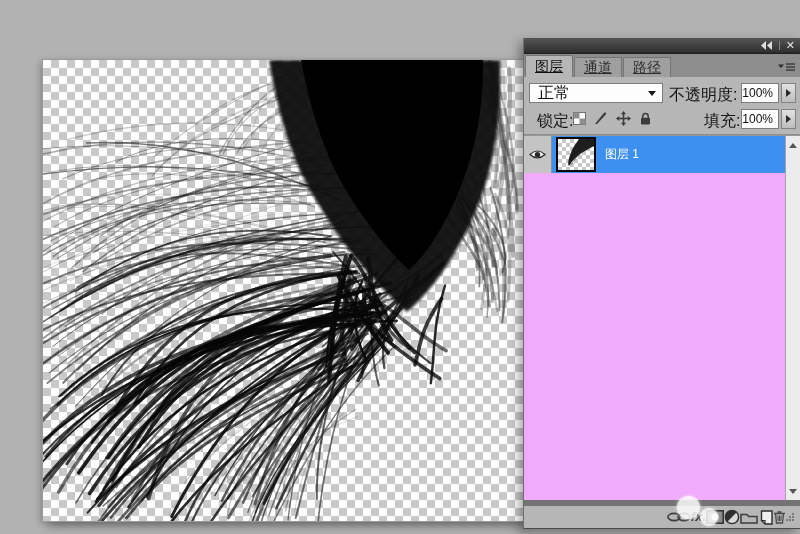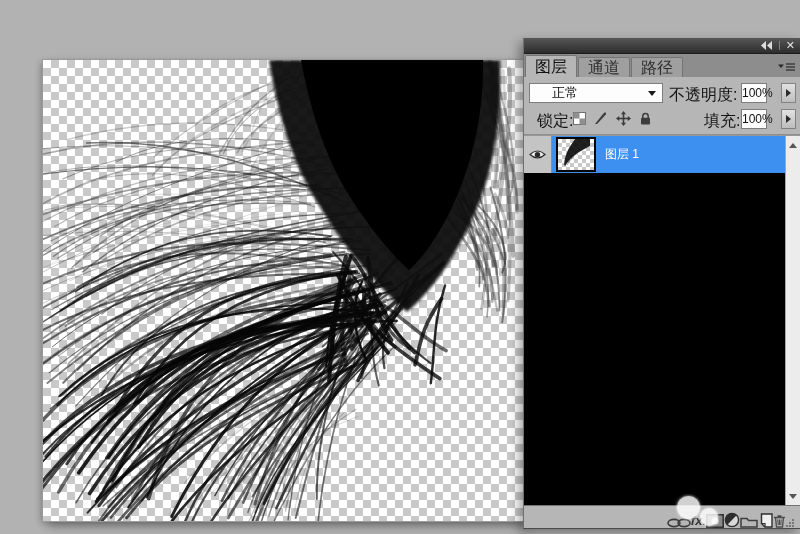--- a/index.html
+++ b/index.html
@@ -17,54 +17,54 @@
 
   
   .panel{position:absolute;left:523px;top:38px;width:277px;height:491px;display:flex;flex-direction:column;
     background:#b6b6b6;border-left:1px solid #6f6f6f;border-bottom:1px solid #4a4a4a;
     box-shadow:-4px 4px 10px rgba(0,0,0,.35);box-sizing:border-box;}
   .titlebar{height:15px;flex:0 0 15px;background:linear-gradient(#565656,#2d2d2d);
     display:flex;align-items:center;justify-content:flex-end;padding-right:5px;gap:6px;border-bottom:1px solid #1c1c1c;}
   .tb-sep{width:1px;height:9px;background:#808080;}
   .tb-close{color:#e3e3e3;font-size:11px;line-height:9px;font-weight:bold;cursor:default;}
   .tabs{height:23px;flex:0 0 23px;background:#8d8d8d;display:flex;align-items:flex-end;padding-left:1px;position:relative;}
-  .tab{height:19px;line-height:19px;padding:0 9px;font-size:16px;color:#2e2e2e;background:#9f9f9f;
-    border:1px solid #747474;border-bottom:none;border-radius:2px 2px 0 0;margin-right:1px;}
+  .tab{height:19px;line-height:19px;padding:0 9px;font-size:14px;color:#2e2e2e;background:#9f9f9f;
+    border:1px solid #747474;border-bottom:none;border-radius:2px 2px 0 0;margin-right:1px;text-decoration:underline;}
   .tab.active{background:#b6b6b6;color:#111;height:21px;line-height:21px;}
   .panel-menu{position:absolute;right:4px;bottom:5px;}
   .controls{flex:0 0 57px;background:#b6b6b6;border-bottom:1px solid #8f8f8f;padding-top:5px;box-sizing:border-box;}
   .crow{height:24px;position:relative;margin-bottom:2px;}
   .dropdown{position:absolute;left:5px;top:1px;width:134px;height:20px;background:#fdfdfd;
-    border:1px solid #7d7d7d;box-sizing:border-box;font-size:13px;color:#111;line-height:18px;padding-left:22px;}
+    border:1px solid #7d7d7d;box-sizing:border-box;font-size:16px;color:#111;line-height:18px;padding-left:8px;}
   .dd-arrow{position:absolute;right:6px;top:7px;width:0;height:0;border-left:4px solid transparent;
     border-right:4px solid transparent;border-top:5px solid #1a1a1a;}
   .clabel{position:absolute;top:3px;font-size:16px;color:#141414;}
-  .valuebox{position:absolute;top:1px;width:26px;height:20px;background:#fdfdfd;border:1px solid #7d7d7d;
+  .valuebox{position:absolute;top:1px;width:38px;height:20px;background:#fdfdfd;border:1px solid #7d7d7d;
     box-sizing:border-box;font-size:12px;color:#111;line-height:18px;text-align:right;padding-right:5px;}
   .spinbtn{position:absolute;top:1px;width:15px;height:20px;background:linear-gradient(#e2e2e2,#bdbdbd);
     border:1px solid #828282;box-sizing:border-box;display:flex;align-items:center;justify-content:center;}
   .spinbtn span{width:0;height:0;border-top:4px solid transparent;border-bottom:4px solid transparent;border-left:5px solid #2a2a2a;}
   .lockicons{position:absolute;left:49px;top:3px;display:flex;gap:8px;align-items:center;}
 
-  .list{flex:1 1 auto;position:relative;background:#000000;border-top:1px solid #979797;overflow:hidden;}
+  .list{flex:1 1 auto;position:relative;background:#f0abfc;border-top:1px solid #979797;overflow:hidden;text-align:right;}
   .layer-row{position:absolute;left:0;top:0;right:15px;height:37px;display:flex;align-items:center;background:#3e90f0;}
   .eye-cell{width:28px;height:37px;flex:0 0 28px;background:#c4c4c4;border-right:1px solid #8e8e8e;
     display:flex;align-items:center;justify-content:center;box-sizing:border-box;}
   .thumb{width:36px;height:31px;margin-left:4px;border:2px solid #050505;background-color:#fff;
     background-image:linear-gradient(45deg,#c9c9c9 25%,transparent 25%,transparent 75%,#c9c9c9 75%),
                      linear-gradient(45deg,#c9c9c9 25%,transparent 25%,transparent 75%,#c9c9c9 75%);
     background-size:8px 8px;background-position:0 0,4px 4px;position:relative;overflow:hidden;}
   .layer-name{margin-left:9px;font-size:12px;color:#fff;}
   .scrollbar{position:absolute;right:0;top:0;bottom:0;width:15px;background:#ececec;border-left:1px solid #a5a5a5;box-sizing:border-box;}
   .sb-up,.sb-down{position:absolute;left:0;width:100%;height:14px;display:flex;align-items:center;justify-content:center;}
   .sb-up{top:2px;} .sb-down{bottom:2px;}
   .tri-up{width:0;height:0;border-left:4px solid transparent;border-right:4px solid transparent;border-bottom:5px solid #555;}
   .tri-down{width:0;height:0;border-left:4px solid transparent;border-right:4px solid transparent;border-top:5px solid #555;}
 
-  .bottombar{flex:0 0 22px;background:#b6b6b6;border-top:1px solid #737373;display:flex;align-items:flex-end;
+  .bottombar{flex:0 0 22px;background:#b6b6b6;border-top:6px solid #737373;display:flex;align-items:center;
     justify-content:flex-end;padding-right:5px;position:relative;}
   .bicon{display:flex;align-items:center;justify-content:center;}
   .fx-label{font-size:13px;font-style:italic;font-weight:bold;color:#333;line-height:14px;}
   .cursor-circle{position:absolute;border-radius:50%;background:rgba(255,255,255,.82);box-shadow:0 0 3px rgba(255,255,255,.9);pointer-events:none;}
   .cc-big{left:153px;top:458px;width:23px;height:23px;}
   .cc-small{left:176px;top:470px;width:18px;height:18px;}
 </style>
 </head>
 <body>
 

